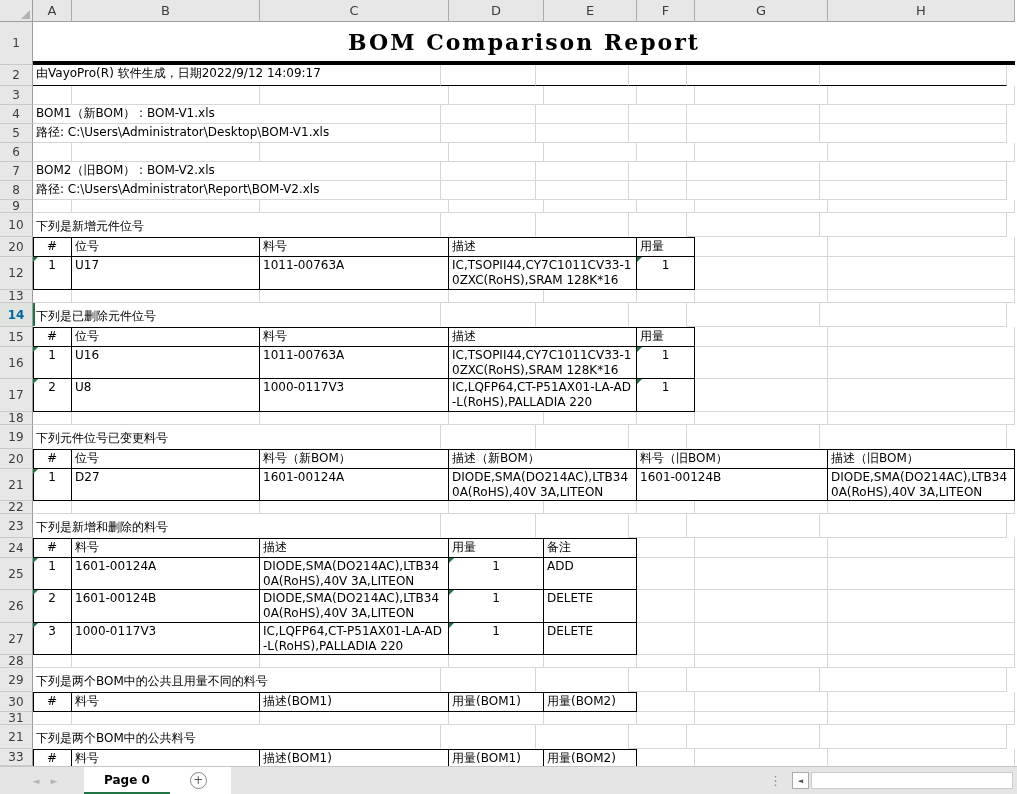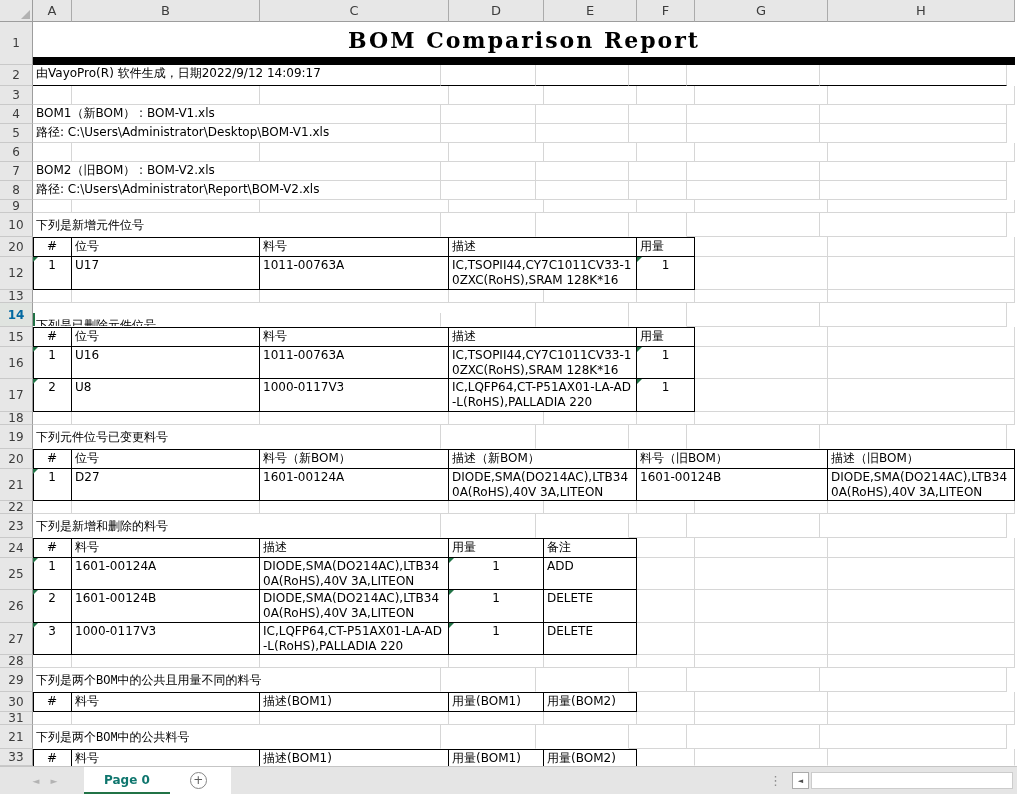--- a/index.html
+++ b/index.html
@@ -22,44 +22,44 @@
         display:flex; align-items:center; justify-content:center; color:#3c3c3c; font-size:12px; }
   .rh.active { color:#0369a1; background:#e0e4e0; font-weight:bold;text-align:right; }
   .ch { background:#e7e7e7; border-right:1px solid #ababab; border-bottom:1px solid #9d9d9d;
         display:flex; align-items:center; justify-content:center; color:#3d3d3d; font-size:13px; flex:none; }
   .corner { background:#e7e7e7; border-right:1px solid #9d9d9d; border-bottom:1px solid #9d9d9d; position:relative; }
   .corner::after { content:""; position:absolute; right:2px; bottom:2px;
         border-left:9px solid transparent; border-bottom:9px solid #b2b2b2; }
   
   .gc { border-right:1px solid #d6d6d6; border-bottom:1px solid #d6d6d6; overflow:hidden;
         padding:1px 3px 0 3px; line-height:15px; white-space:nowrap; }
-  .nb { border-bottom-color:transparent;font-family:Liberation Mono, monospace; }
+  .nb { border-bottom-color:transparent; }
   .bb { border-bottom:1px solid #000; }
   .st { padding-top:5px; line-height:16px; }
-  .sel { box-shadow: inset 2px 0 0 #217346; margin-top: 10px; }
+  .sel { box-shadow: inset 2px 0 0 #217346; }
   .title-cell { display:flex; align-items:center; justify-content:center;
         font-family:"DejaVu Serif","Liberation Serif",serif; font-weight:bold; font-size:22px;
-        letter-spacing:2px; border-bottom:8px solid #000000; border-right:none; white-space:nowrap; }
+        letter-spacing:2px; border-bottom:4px solid #000000; border-right:none; white-space:nowrap; }
   
   .tc { border-right:1px solid #000; border-bottom:1px solid #000; position:relative;
         overflow:hidden; padding:1px 3px 0 3px; line-height:15px; }
   .tc.bl { box-shadow: inset 1px 0 0 #000; }
   .tc.bt { box-shadow: inset 0 1px 0 #000; padding-top:2px; }
   .tc.bl.bt { box-shadow: inset 1px 0 0 #000, inset 0 1px 0 #000; }
   .tc.cut { border-bottom:none; }
   .c { text-align:center; }
   .brk { word-break:break-all; white-space:normal; }
   .tri::before { content:""; position:absolute; top:0; left:0;
         border-top:5px solid #217346; border-right:5px solid transparent; }
   
   #tabbar { position:absolute; left:0; top:766px; width:1017px; height:28px; background:#e5e5e5;
         border-top:1px solid #c5c5c5; display:flex; align-items:center; }
   .navarr { color:#b3b3b3; font-size:9px; width:12px; text-align:center; flex:none; }
   .tabzone { height:100%; background:#fff; display:flex; align-items:stretch; margin-left:24px; flex:none; }
-  .tab { height:100%; border-bottom:2px solid #217346; color:#0f766e; font-weight:bold; font-size:12px;
+  .tab { height:100%; border-bottom:2px solid #217346; color:#000000; font-weight:bold; font-size:12px;
         display:flex; align-items:center; padding:0 20px; flex:none; }
   .addwrap { display:flex; align-items:center; padding:0 24px 0 20px; }
   .addbtn { width:17px; height:17px; border:1px solid #868686; border-radius:50%; color:#5a5a5a;
         font-size:12px; line-height:14px; text-align:center; }
   .spacer { flex:1; }
   .dots { color:#8f8f8f; font-size:13px; margin-right:10px; flex:none; }
   .sbtn { width:17px; height:17px; background:#fff; border:1px solid #ababab; color:#4d4d4d;
         font-size:7px; display:flex; align-items:center; justify-content:center; flex:none; margin-right:2px; }
   .strack { width:202px; height:17px; background:#fff; border:1px solid #cccccc; flex:none; margin-right:4px; }
 </style>

